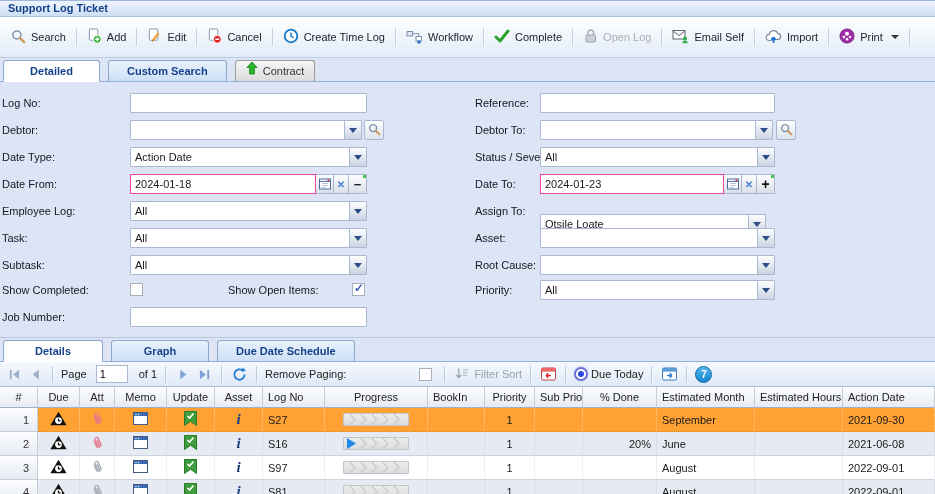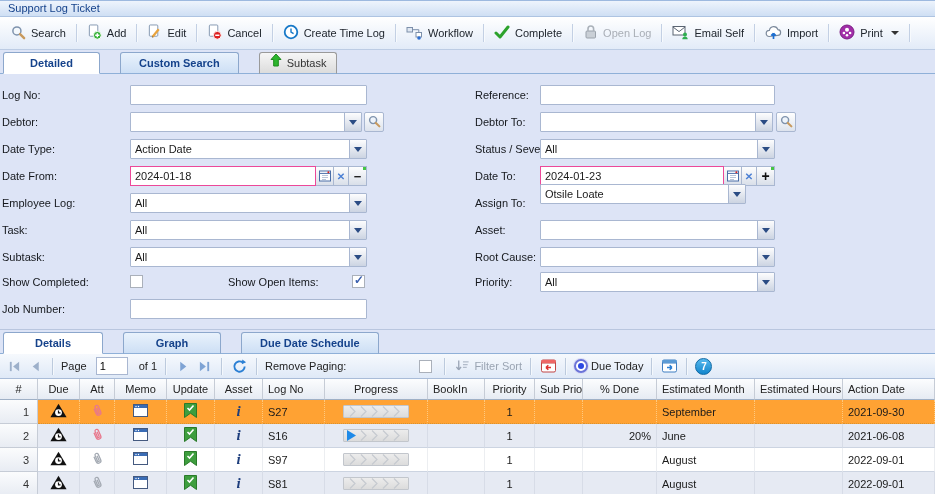--- a/index.html
+++ b/index.html
@@ -1,31 +1,31 @@
 <!DOCTYPE html>
 <html><head>
 <meta charset="utf-8">
 <style>
   *{margin:0;padding:0;box-sizing:border-box}
   html,body{width:935px;height:494px}
   body{font-family:"Liberation Sans",sans-serif;font-size:11px;color:#1a1a1a;background:#dde4f6;overflow:hidden}
 
   
-  .titlebar{height:17px;background:linear-gradient(#eef4fc,#cfdff4);border-top:1px solid #9db9df;border-bottom:1px solid #aec4e2;color:#15428b;font-weight:normal;padding-left:8px;line-height:15px}
+  .titlebar{height:17px;background:linear-gradient(#eef4fc,#cfdff4);border-top:1px solid #9db9df;border-bottom:1px solid #aec4e2;color:#15428b;font-weight:bold;padding-left:8px;line-height:15px}
 
   
-  .toolbar{height:33px;background:linear-gradient(#ffffff,#e2ebf8);border-bottom:1px solid #bccce4;display:flex;align-items:center;padding:0 4px;white-space:nowrap}
+  .toolbar{height:41px;background:linear-gradient(#ffffff,#e2ebf8);border-bottom:1px solid #bccce4;display:flex;align-items:center;padding:0 4px;white-space:nowrap}
   .tb-btn{display:flex;align-items:center;gap:5px;padding:4px 7px;border-radius:3px;cursor:pointer}
   .tb-btn .lbl{color:#20262e}
   .tb-btn.disabled .lbl{color:#a9aeb6}
   .tb-sep{width:1px;height:18px;background:#c3d0e4;box-shadow:1px 0 0 #f7fafd;margin:0 3px}
   .caret{width:0;height:0;border-left:4px solid transparent;border-right:4px solid transparent;border-top:4px solid #333;margin-left:3px}
 
   
-  .tabstrip{height:24px;display:flex;align-items:flex-end;gap:20px;padding-left:3px;border-bottom:1px solid #8fb0d8;background:#dde4f6}
+  .tabstrip{height:24px;display:flex;align-items:flex-end;gap:8px;padding-left:3px;border-bottom:1px solid #8fb0d8;background:#dde4f6}
   .tab{height:22px;line-height:20px;padding:0 18px;text-align:center;font-weight:bold;color:#15428b;background:linear-gradient(#e9f2fc,#cddff5);border:1px solid #8ca7cc;border-radius:3px 3px 0 0;margin-bottom:-1px;border-bottom:1px solid #8fb0d8;cursor:pointer}
   .tab.active{background:#fff;border-bottom-color:#fff}
   .tab.gray{background:linear-gradient(#f6f6f6,#dcdcdc);border-color:#9a9a9a;color:#333;font-weight:normal;display:inline-flex;align-items:center;gap:5px;border-bottom:1px solid #8fb0d8}
 
   
   .form{position:relative;height:256px;background:#dde4f6;border-bottom:1px solid #b9c6df}
   .flabel{position:absolute;left:2px;height:20px;line-height:20px;color:#15181d}
   .flabel.r{left:475px}
   .txt{position:absolute;height:20px;border:1px solid #a9b7d1;padding:0 4px;font:11px "Liberation Sans",sans-serif;background:#fff;border-radius:1px}
   .combo{position:absolute;height:20px;display:flex;border:1px solid #a9b7d1;background:#fff;border-radius:1px;cursor:pointer}
@@ -178,21 +178,21 @@
     <div class="tb-sep"></div>
   </div>
 
   <div class="tabstrip">
     <div class="tab active" style="min-width:97px"><span>Detailed</span></div>
     <div class="tab" style="min-width:100px"><span>Custom Search</span></div>
     <div class="tab gray" style="min-width:68px;padding:0 10px">
       <span><svg width="12" height="14" viewBox="0 0 12 14">
             <path d="M6 1l5 5.5H8.3V13H3.7V6.5H1z" fill="#2db52d" stroke="#1d8a1d"></path>
           </svg></span>
-      <span>Subtask</span>
+      <span>Contract</span>
     </div>
   </div>
 
   <div class="form">
 
     <div class="flabel" style="top:11px">Log No:</div>
     <input class="txt" style="top: 11px; left: 130px; width: 237px;" value="">
 
     <div class="flabel" style="top:38px">Debtor:</div>
     <div class="combo" style="top:38px;left:130px;width:232px">
@@ -283,21 +283,21 @@
             <path d="M0.5 3.4h11" stroke="#4a6ea8"></path>
             <circle cx="9.4" cy="2.2" r="1" fill="#d22"></circle>
             <path d="M3 5.5h6M3 7.5h6M3 9.5h4" stroke="#b9c5d8"></path>
           </svg>
         </div>
       <div class="dbtn x"></div>
       <div class="dbtn plus pm"></div>
     </div>
 
     <div class="flabel r" style="top:119px">Assign To:</div>
-    <div class="combo" style="top:110px;left:540px;width:206px">
+    <div class="combo" style="top:132px;left:540px;width:226px">
       <div class="cval">Otsile Loate</div>
       <div class="cbtn"></div>
     </div>
 
     <div class="flabel r" style="top:146px">Asset:</div>
     <div class="combo" style="top:146px;left:540px;width:235px">
       <div class="cval"></div>
       <div class="cbtn"></div>
     </div>
 

